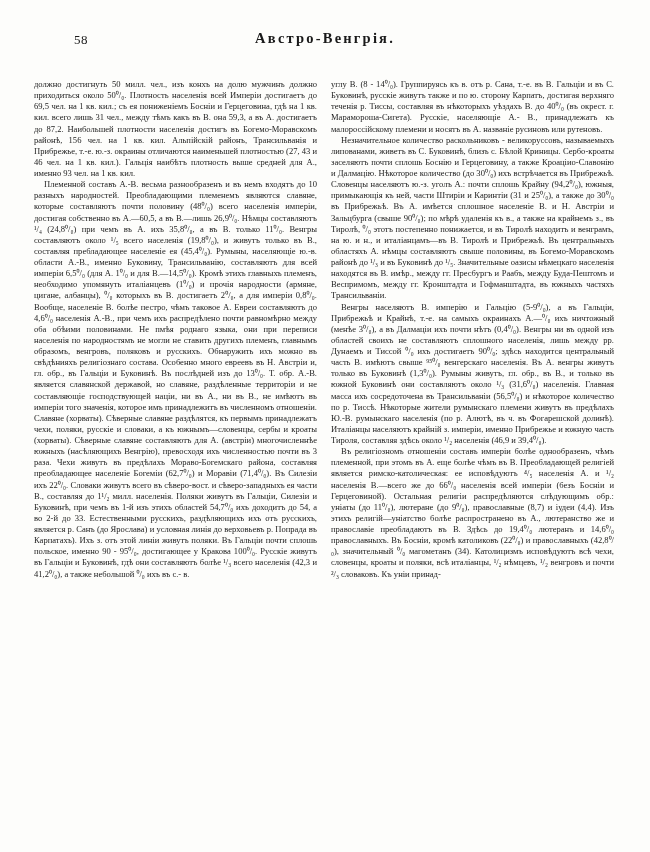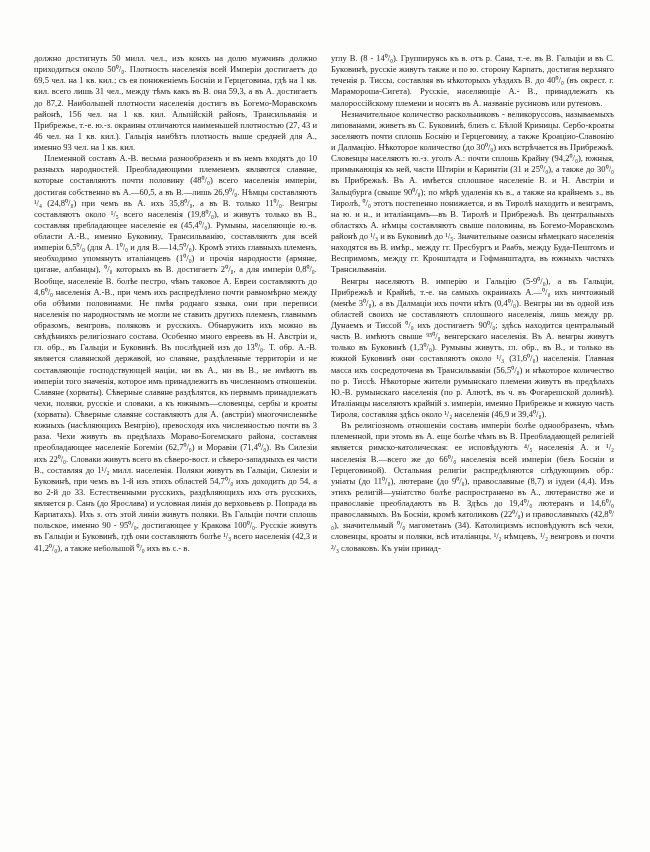--- a/index.html
+++ b/index.html
@@ -68,20 +68,24 @@
     text-indent: 10px;
   }
   .gutter {
     width: 14px;
   }
 </style>
 </head>
 <body>
 
 <div class="page">
+  <div class="header">
+    <div class="folio">58</div>
+    <div class="running-title">Австро-Венгрія.</div>
+  </div>
   <div class="columns">
     <div class="col">
       <p>должно достигнуть 50 милл. чел., изъ конхъ на долю мужчинъ должно приходиться около 50⁰/₀. Плотность населенія всей Имперіи достигаетъ до 69,5 чел. на 1 кв. кил.; съ ея пониженіемъ Босніи и Герцеговина, гдѣ на 1 кв. кил. всего лишь 31 чел., между тѣмъ какъ въ В. она 59,3, а въ А. достигаетъ до 87,2. Наибольшей плотности населенія достигъ въ Богемо-Моравскомъ районѣ, 156 чел. на 1 кв. кил. Альпійскій районъ, Трансильванія и Прибрежье, т.-е. ю.-з. окраины отличаются наименьшей плотностью (27, 43 и 46 чел. на 1 кв. кил.). Гальція наибѣтъ плотность выше средней для А., именно 93 чел. на 1 кв. кил.</p>
       <p class="indent">Племенной составъ А.-В. весьма разнообразенъ и въ немъ входятъ до 10 разныхъ народностей. Преобладающими племенемъ являются славяне, которые составляютъ почти половину (48⁰/₀) всего населенія имперіи, достигая собственно въ А.—60,5, а въ В.—лишь 26,9⁰/₀. Нѣмцы составляютъ ¹/₄ (24,8⁰/₀) при чемъ въ А. ихъ 35,8⁰/₀, а въ В. только 11⁰/₀. Венгры составляютъ около ¹/₅ всего населенія (19,8⁰/₀), и живутъ только въ В., составляя пребладающее населеніе ея (45,4⁰/₀). Румыны, населяющіе ю.-в. области А.-В., именно Буковину, Трансильванію, составляютъ для всей имперіи 6,5⁰/₀ (для А. 1⁰/₀ и для В.—14,5⁰/₀). Кромѣ этихъ главныхъ племенъ, необходимо упомянуть италіанцевъ (1⁰/₀) и прочія народности (армяне, цигане, албанцы), ⁰/₀ которыхъ въ В. достигаетъ 2⁰/₀, а для имперіи 0,8⁰/₀. Вообще, населеніе В. болѣе пестро, чѣмъ таковое А. Евреи составляютъ до 4,6⁰/₀ населенія А.-В., при чемъ ихъ распредѣлено почти равномѣрно между оба обѣими половинами. Не пмѣя роднаго языка, они при переписи населенія по народностямъ не могли не ставить другихъ племенъ, главнымъ образомъ, венгровъ, поляковъ и русскихъ. Обнаружить ихъ можно въ свѣдѣнияхъ религіознаго состава. Особенно много евреевъ въ Н. Австріи и, гл. обр., въ Гальціи и Буковинѣ. Въ послѣдней изъ до 13⁰/₀. Т. обр. А.-В. является славянской державой, но славяне, раздѣленные территоріи и не составляющіе господствующей націи, ни въ А., ни въ В., не имѣютъ въ имперіи того значенія, которое имъ принадлежитъ въ численномъ отношеніи. Славяне (хорваты). Сѣверные славяне раздѣлятся, къ первымъ принадлежатъ чехи, поляки, русскіе и словаки, а къ южнымъ—словенцы, сербы и кроаты (хорваты). Сѣверные славяне составляютъ для А. (австріи) многочисленнѣе южныхъ (насѣляющихъ Венгрію), превосходя ихъ численностью почти въ 3 раза. Чехи живутъ въ предѣлахъ Мораво-Богемскаго района, составляя преобладающее населеніе Богеміи (62,7⁰/₀) и Моравіи (71,4⁰/₀). Въ Силезіи ихъ 22⁰/₀. Словаки живутъ всего въ сѣверо-вост. и сѣверо-западныхъ ея части В., составляя до 1¹/₂ милл. населенія. Поляки живутъ въ Гальціи, Силезіи и Буковинѣ, при чемъ въ 1-й изъ этихъ областей 54,7⁰/₀ ихъ доходитъ до 54, а во 2-й до 33. Естественными русскихъ, раздѣляющихъ ихъ отъ русскихъ, является р. Санъ (до Ярослава) и условная линія до верховьевъ р. Попрада въ Карпатахъ). Ихъ з. отъ этой линіи живутъ поляки. Въ Гальціи почти сплошь польское, именно 90 - 95⁰/₀, достигающее у Кракова 100⁰/₀. Русскіе живутъ въ Гальціи и Буковинѣ, гдѣ они составляютъ болѣе ¹/₃ всего населенія (42,3 и 41,2⁰/₀), а также небольшой ⁰/₀ ихъ въ с.- в.</p>
     </div>
     <div class="gutter"></div>
     <div class="col">
       <p>углу В. (8 - 14⁰/₀). Группируясь къ в. отъ р. Сана, т.-е. въ В. Гальціи и въ С. Буковинѣ, русскіе живутъ также и по ю. сторону Карпатъ, достигая верхняго теченія р. Тиссы, составляя въ нѣкоторыхъ уѣздахъ В. до 40⁰/₀ (въ окрест. г. Марамороша-Сигета). Русскіе, населяющіе А.- В., принадлежатъ къ малороссійскому племени и носятъ въ А. названіе русиновъ или рутеновъ.</p>
       <p class="indent">Незначительное количество раскольниковъ - великоруссовъ, называемыхъ липованами, живетъ въ С. Буковинѣ, близъ с. Бѣлой Криницы. Сербо-кроаты заселяютъ почти сплошь Боснію и Герцеговину, а также Кроаціио-Славонію и Далмацію. Нѣкоторое количество (до 30⁰/₀) ихъ встрѣчается въ Прибрежьѣ. Словенцы населяютъ ю.-з. уголъ А.: почти сплошь Крайну (94,2⁰/₀), южныя, примыкающія къ ней, части Штиріи и Каринтіи (31 и 25⁰/₀), а также до 30⁰/₀ въ Прибрежьѣ. Въ А. имѣется сплошное населеніе В. и Н. Австріи и Зальцбурга (свыше 90⁰/₀); по мѣрѣ удаленія къ в., а также на крайнемъ з., въ Тиролѣ, ⁰/₀ этотъ постепенно понижается, и въ Тиролѣ находитъ и венграмъ, на ю. и н., и италіанцамъ—въ В. Тиролѣ и Прибрежьѣ. Въ центральныхъ областяхъ А. нѣмцы составляютъ свыше половины, въ Богемо-Моравскомъ районѣ до ¹/₃ и въ Буковинѣ до ¹/₅. Значительные оазисы нѣмецкаго населенія находятся въ В. имѣр., между гг. Пресбургъ и Раабъ, между Буда-Пештомъ и Веспримомъ, между гг. Кронштадта и Гофманштадта, въ южныхъ частяхъ Трансильваніи.</p>
       <p class="indent">Венгры населяютъ В. имперію и Гальцію (5-9⁰/₀), а въ Гальціи, Прибрежьѣ и Крайнѣ, т.-е. на самыхъ окраинахъ А.—⁰/₀ ихъ ничтожный (менѣе 3⁰/₀), а въ Далмаціи ихъ почти нѣтъ (0,4⁰/₀). Венгры ни въ одной изъ областей своихъ не составляютъ сплошного населенія, лишь между рр. Дунаемъ и Тиссой ⁰/₀ ихъ достигаетъ 90⁰/₀; здѣсь находится центральный часть В. имѣютъ свыше ⁹⁵⁰/₀ венгерскаго населенія. Въ А. венгры живутъ только въ Буковинѣ (1,3⁰/₀). Румыны живутъ, гл. обр., въ В., и только въ южной Буковинѣ они составляютъ около ¹/₃ (31,6⁰/₀) населенія. Главная масса ихъ сосредоточена въ Трансильваніи (56,5⁰/₀) и нѣкоторое количество по р. Тиссѣ. Нѣкоторые жители румынскаго племени живутъ въ предѣлахъ Ю.-В. румынскаго населенія (по р. Алютѣ, въ ч. въ Фогарешской долинѣ). Италіанцы населяютъ крайній з. имперіи, именно Прибрежье и южную часть Тироля, составляя здѣсь около ¹/₂ населенія (46,9 и 39,4⁰/₀).</p>

